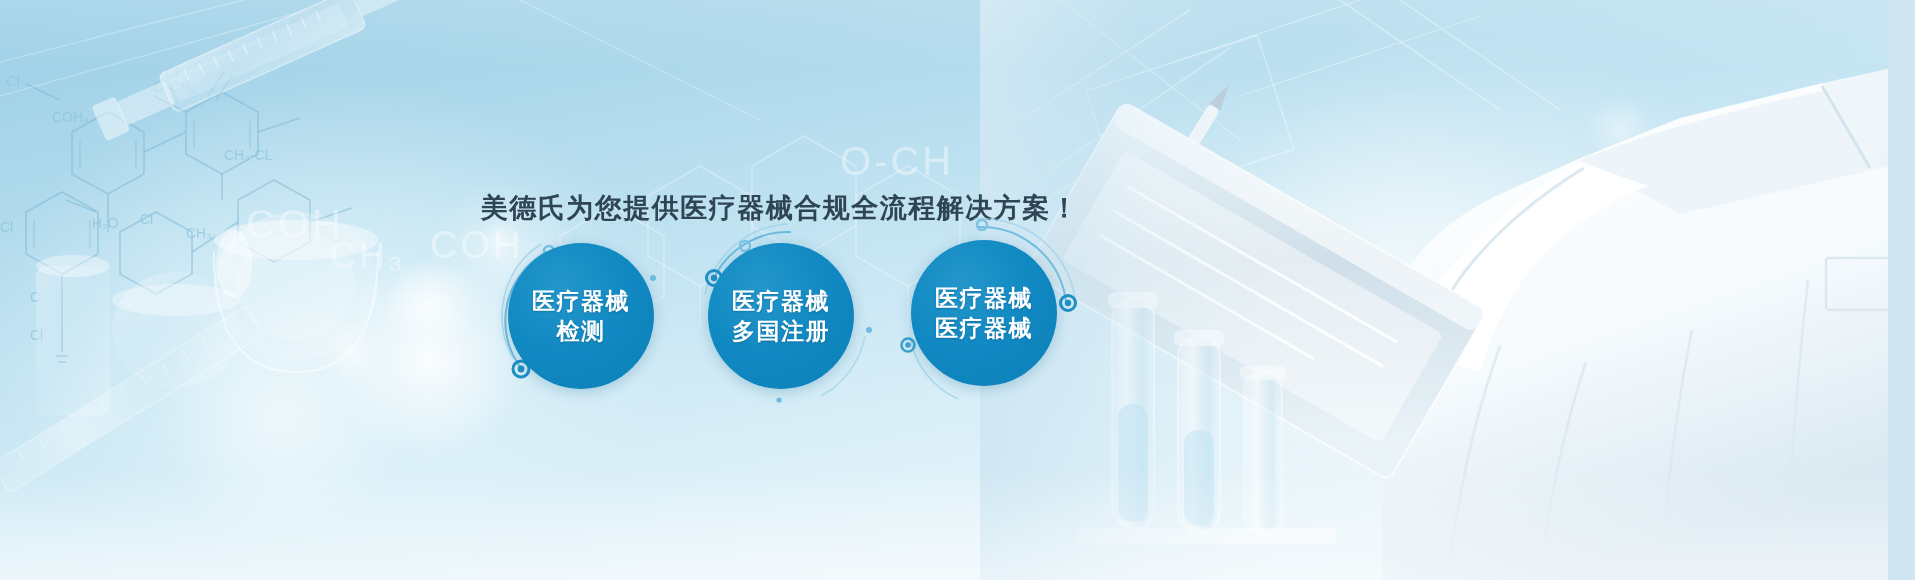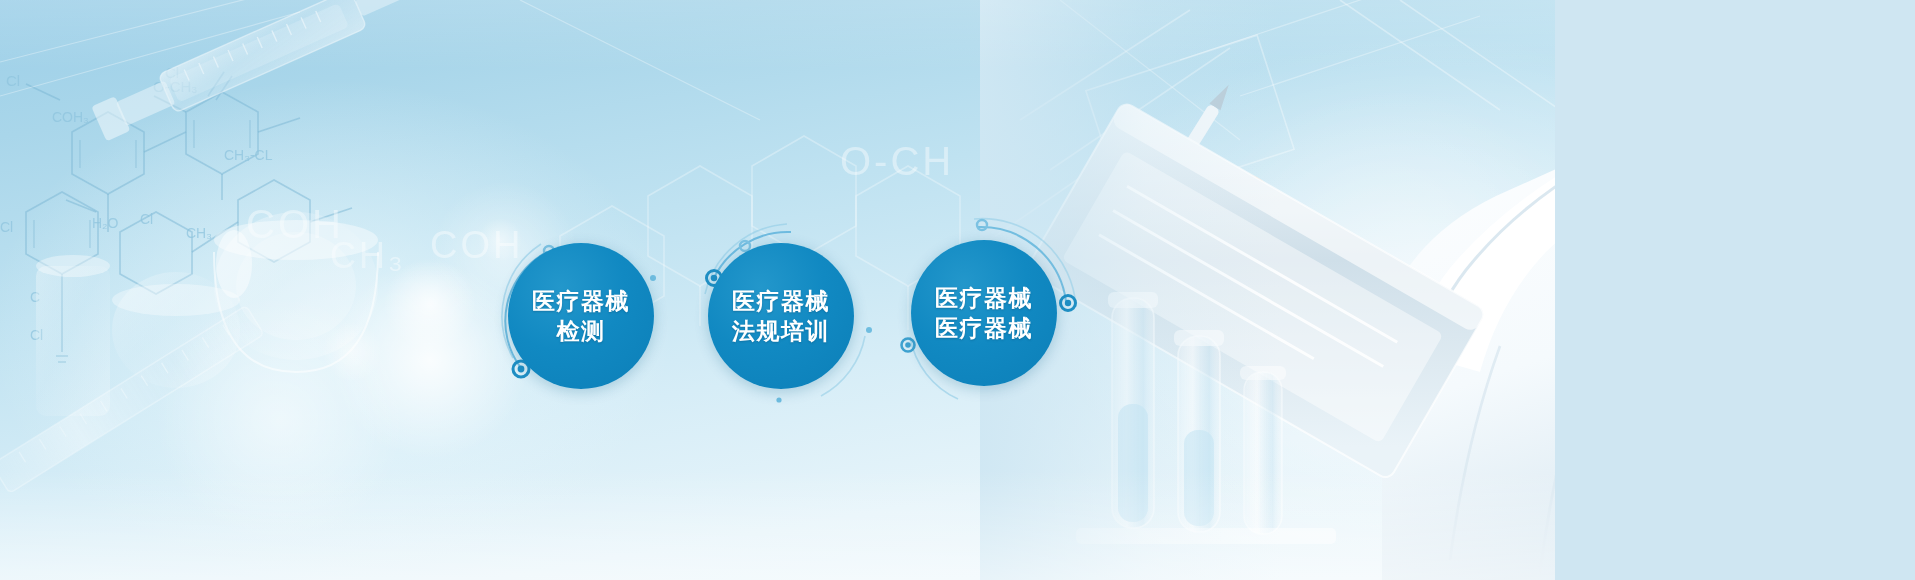--- a/index.html
+++ b/index.html
@@ -1,19 +1,19 @@
 <!DOCTYPE html>
 <html><head>
 <meta charset="utf-8">
 <style>
   html,body{margin:0;padding:0;background:#cfe6f2;}
   body{font-family:"Liberation Sans","DejaVu Sans",sans-serif;}
 
   .banner{
-    position:relative;width:1555px;height:580px;overflow:hidden;
+    position:relative;width:1888px;height:580px;overflow:hidden;
     background:
       radial-gradient(ellipse 620px 430px at 1430px 300px, rgba(255,255,255,.55) 0%, rgba(255,255,255,0) 62%),
       radial-gradient(ellipse 520px 380px at 330px 330px, rgba(236,249,253,.72) 0%, rgba(236,249,253,0) 66%),
       linear-gradient(170deg,#9ccfe8 0%, #a9d6ea 16%, #bfe2f1 38%, #d6edf7 60%, #e6f4fa 78%, #eff8fc 100%);
   }
 
   
   .bg-layer{position:absolute;inset:0;pointer-events:none;}
   .bg-svg{position:absolute;inset:0;width:1915px;height:580px;}
 
@@ -329,20 +329,21 @@
         <rect x="264" y="372" width="38" height="162" rx="18" fill="url(#tube2)" stroke="#ffffff" stroke-opacity=".55" stroke-width="1.4"></rect>
         <rect x="260" y="366" width="46" height="14" rx="6" fill="#ffffff" fill-opacity=".55"></rect>
       </g>
 
       <rect x="96" y="528" width="260" height="16" rx="5" fill="#ffffff" fill-opacity=".5"></rect>
     </g>
 
     <rect x="0" y="0" width="300" height="580" fill="url(#hazeG)"></rect>
   </svg>
 
+  <div class="subtitle">美德氏为您提供医疗器械合规全流程解决方案！</div>
 
   <div class="circles">
 
     <div class="circle-wrap c1">
       <svg class="orbit" viewBox="0 0 200 200" xmlns="http://www.w3.org/2000/svg">
         <path d="M38,150 A78,78 0 0 1 64,34" fill="none" stroke="#5fb4dc" stroke-opacity=".85" stroke-width="2"></path>
         <path d="M30,140 A86,86 0 0 1 58,26" fill="none" stroke="#8fcce6" stroke-opacity=".6" stroke-width="1.6"></path>
         <circle cx="38" cy="151" r="8" fill="none" stroke="#1f8fc4" stroke-width="3"></circle>
         <circle cx="38" cy="151" r="3.4" fill="#1f8fc4"></circle>
         <circle cx="66" cy="33" r="5" fill="none" stroke="#7cc2e2" stroke-width="2.4"></circle>
@@ -360,21 +361,21 @@
         <path d="M22,76 A90,90 0 0 1 104,6" fill="none" stroke="#8fcce6" stroke-opacity=".58" stroke-width="1.6"></path>
         <path d="M182,118 A86,86 0 0 1 138,178" fill="none" stroke="#8fcce6" stroke-opacity=".55" stroke-width="1.6"></path>
         <circle cx="31" cy="60" r="7.5" fill="none" stroke="#1f8fc4" stroke-width="3"></circle>
         <circle cx="31" cy="60" r="3.2" fill="#1f8fc4"></circle>
         <circle cx="62" cy="28" r="5" fill="none" stroke="#7cc2e2" stroke-width="2.4"></circle>
         <circle cx="186" cy="112" r="3" fill="#6fbde0"></circle>
         <circle cx="96" cy="182" r="2.6" fill="#6fbde0"></circle>
       </svg>
       <div class="circle">
         <span>医疗器械</span>
-        <span>法规培训</span>
+        <span>多国注册</span>
       </div>
     </div>
 
     <div class="circle-wrap c3">
       <svg class="orbit" viewBox="0 0 200 200" xmlns="http://www.w3.org/2000/svg">
         <path d="M92,12 A86,86 0 0 1 180,86" fill="none" stroke="#5fb4dc" stroke-opacity=".82" stroke-width="2"></path>
         <path d="M88,4 A94,94 0 0 1 190,92" fill="none" stroke="#8fcce6" stroke-opacity=".55" stroke-width="1.6"></path>
         <path d="M24,122 A84,84 0 0 0 72,184" fill="none" stroke="#8fcce6" stroke-opacity=".6" stroke-width="1.6"></path>
         <circle cx="182" cy="88" r="7.5" fill="none" stroke="#1f8fc4" stroke-width="3"></circle>
         <circle cx="182" cy="88" r="3.2" fill="#1f8fc4"></circle>

